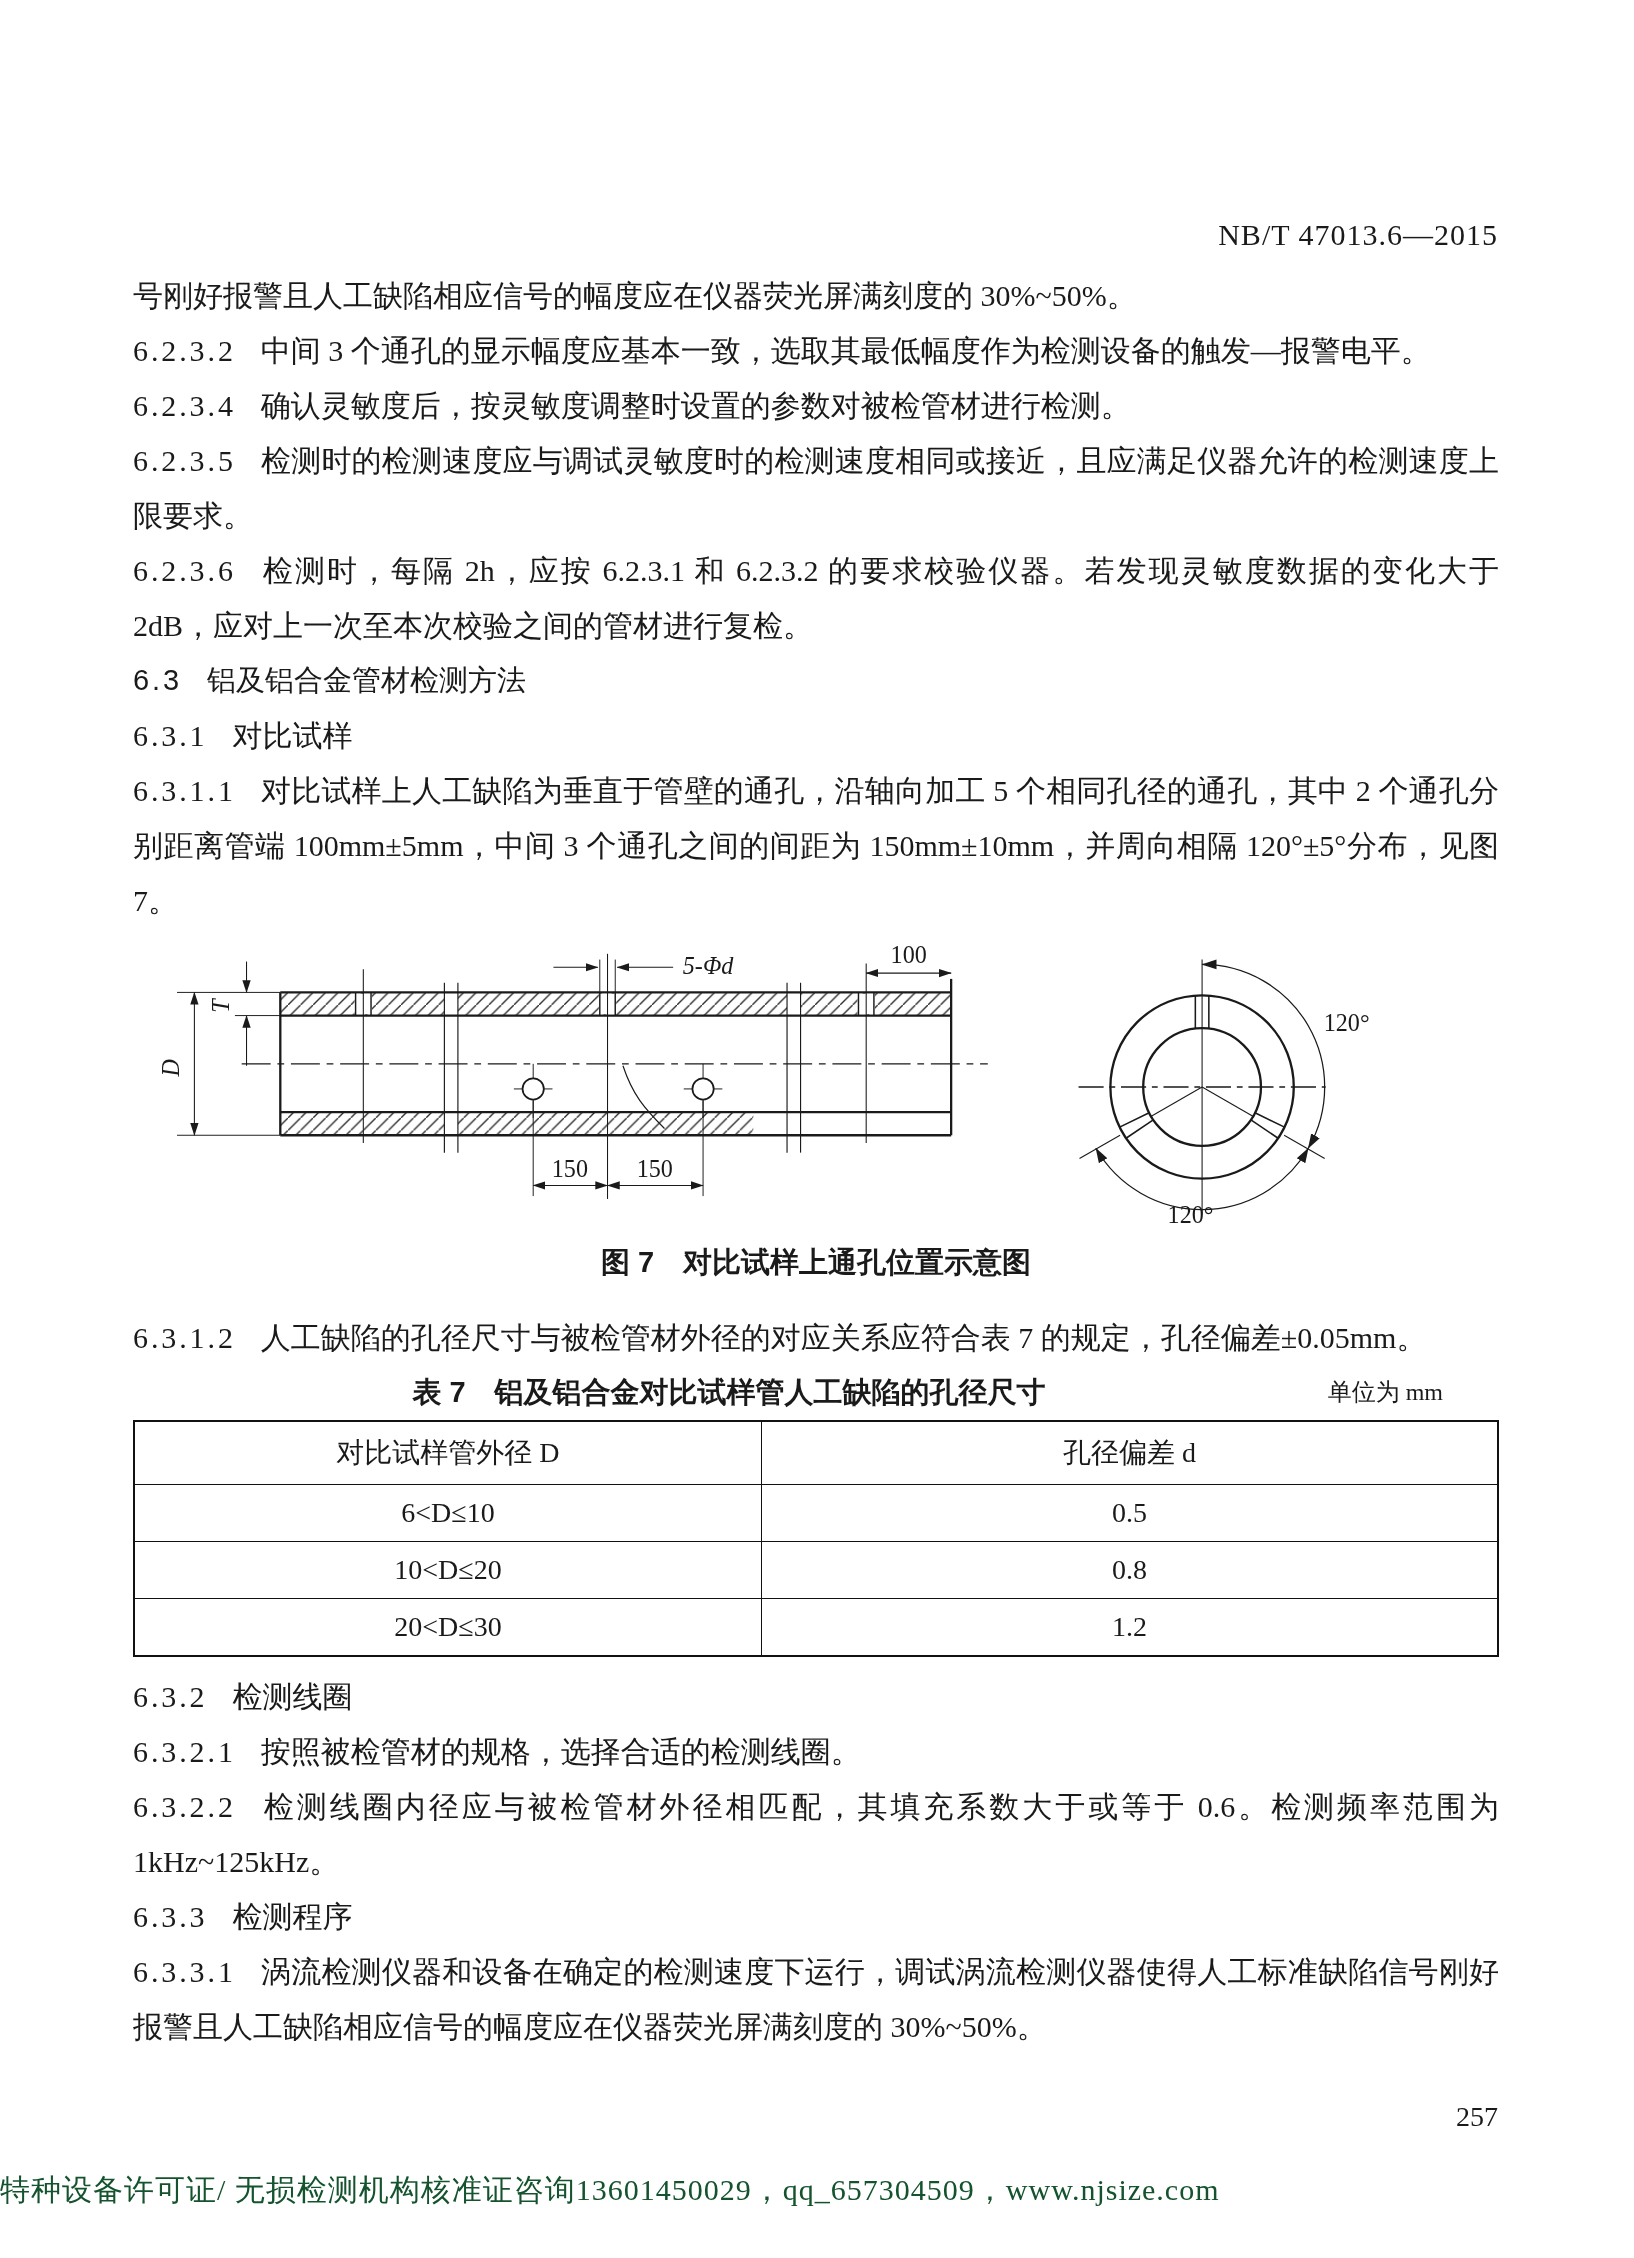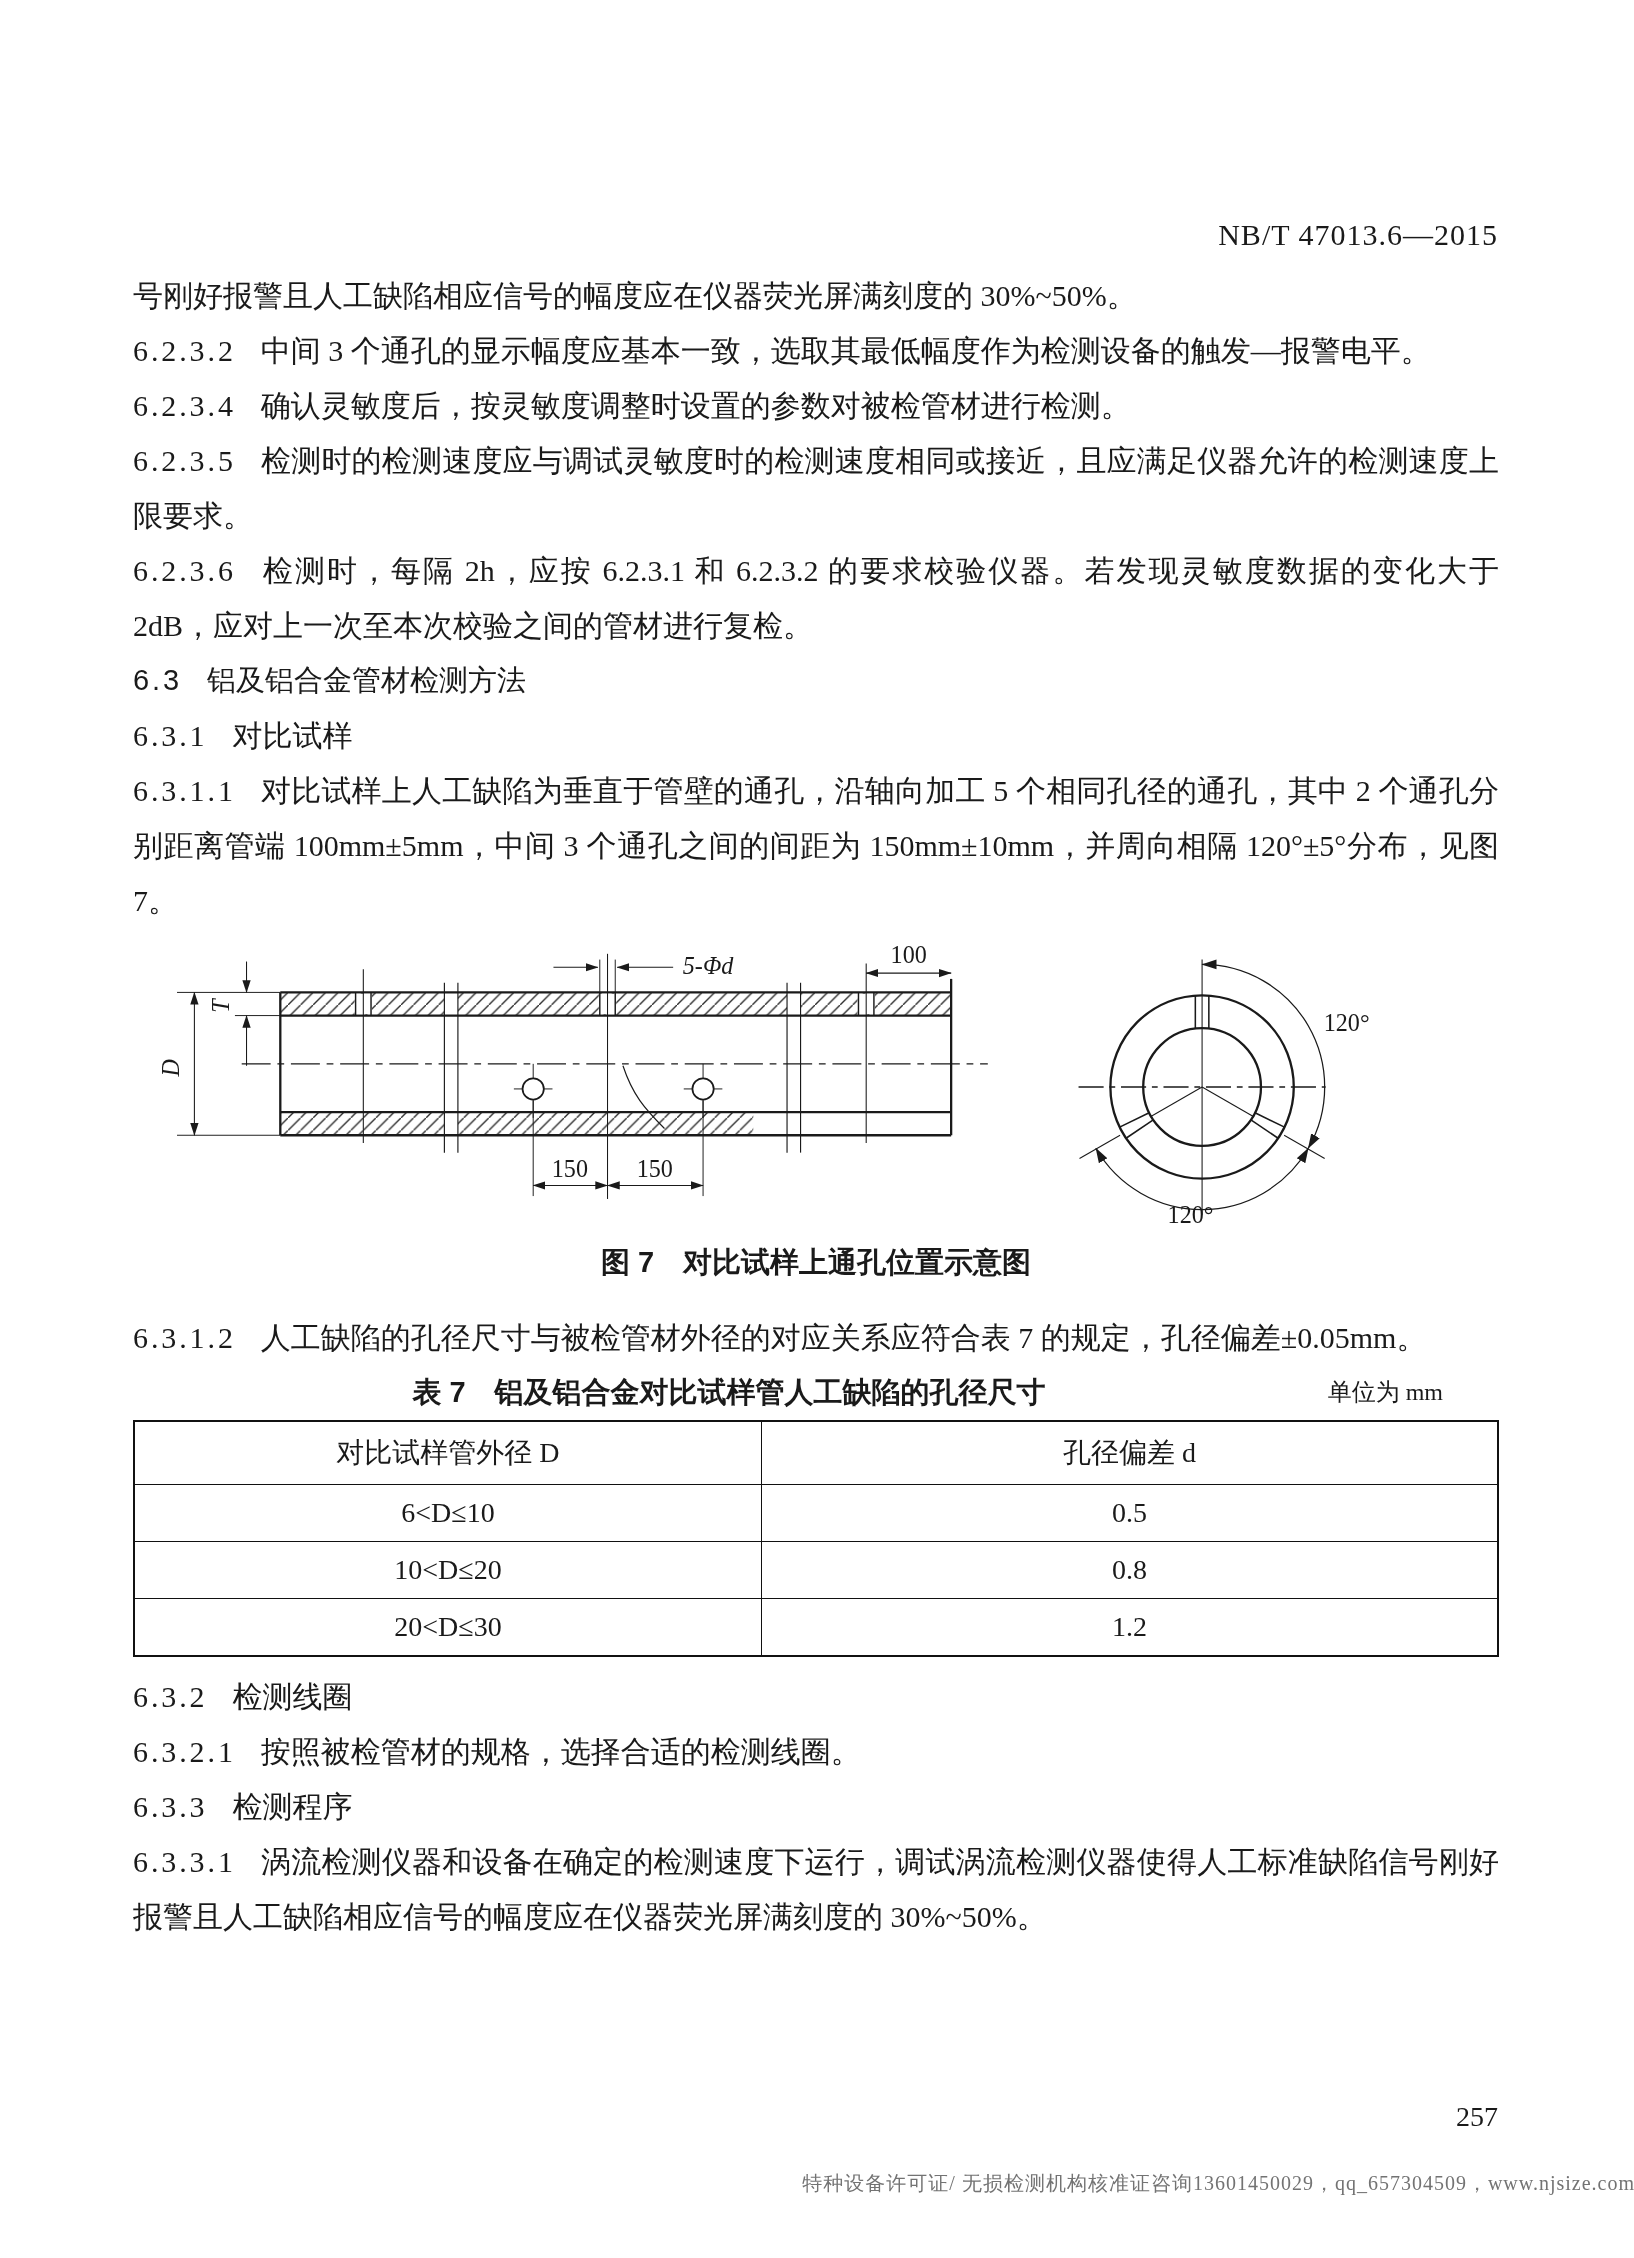--- a/index.html
+++ b/index.html
@@ -48,21 +48,21 @@
     border:1.9px solid #111; text-align:center; vertical-align:middle;
     font-size:28px; font-weight:400; padding:0;
   }
   table.spec th{height:62px;}
   table.spec td{height:56px;}
   col.c1{width:46%;} col.c2{width:54%;}
   p.cl.sec-gap{margin-top:11.6px;}
   .page-number{position:absolute; top:2101px; right:137px; font-size:28px;}
   .footer-note{
     position:absolute; top:2170px; left:0; width:100%;
-    text-align:right; font-size:20px; color:#737373; letter-spacing:1px;
+    text-align:left; font-size:30px; color:#14532d; letter-spacing:1px;
   }
   svg text{font-family:"Liberation Serif","DejaVu Serif",serif; fill:#1a1a1a;}
 </style>
 </head>
 <body>
 
 <div class="page">
 
   <div class="header-code">NB/T 47013.6—2015</div>
 
@@ -232,20 +232,21 @@
           <td>20&lt;D≤30</td>
           <td>1.2</td>
         </tr>
       </tbody>
     </table>
 
     <p class="cl sec-gap"><span class="num">6.3.2</span><span>检测线圈</span></p>
 
     <p class="cl"><span class="num">6.3.2.1</span><span>按照被检管材的规格，选择合适的检测线圈。</span></p>
 
+    <p class="cl"><span class="num">6.3.2.2</span><span>检测线圈内径应与被检管材外径相匹配，其填充系数大于或等于 0.6。检测频率范围为 1kHz~125kHz。</span></p>
 
     <p class="cl"><span class="num">6.3.3</span><span>检测程序</span></p>
 
     <p class="cl"><span class="num">6.3.3.1</span><span>涡流检测仪器和设备在确定的检测速度下运行，调试涡流检测仪器使得人工标准缺陷信号刚好报警且人工缺陷相应信号的幅度应在仪器荧光屏满刻度的 30%~50%。</span></p>
 
   </div>
 
   <div class="page-number">257</div>
   <div class="footer-note">特种设备许可证/ 无损检测机构核准证咨询13601450029，qq_657304509，www.njsize.com</div>
 

